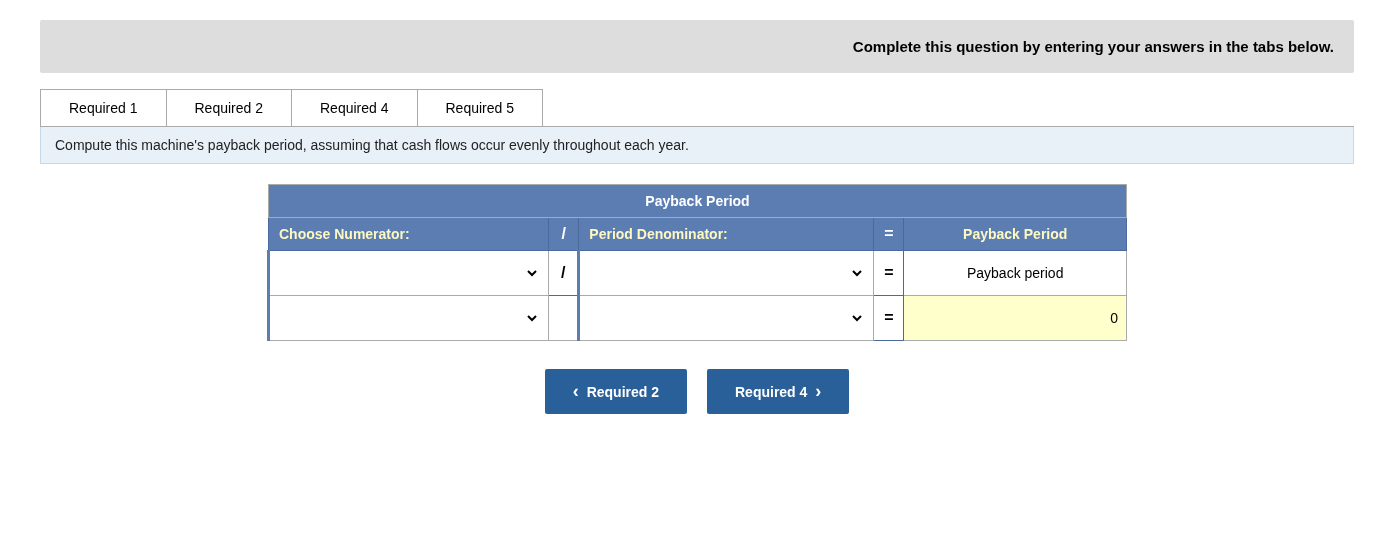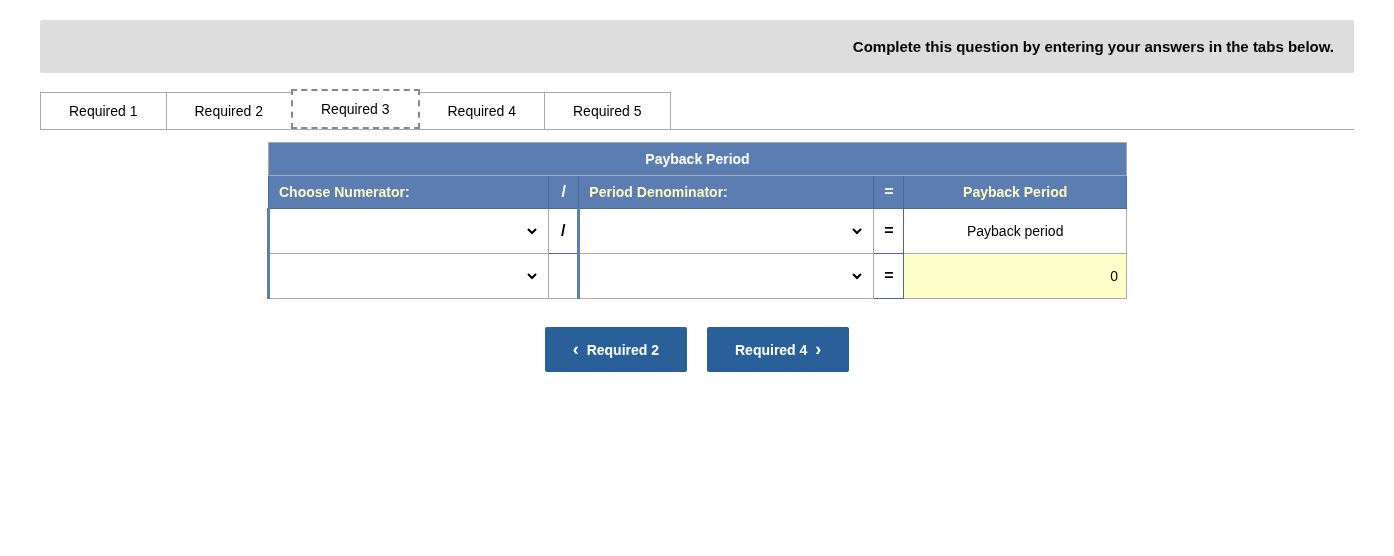--- a/index.html
+++ b/index.html
@@ -25,21 +25,21 @@
     }
     .instruction-bar span {
       font-weight: bold;
       font-size: 15px;
     }
 
     
     .tabs-container {
       display: flex;
       align-items: flex-end;
-      margin-bottom: 12px;
+      margin-bottom: 0;
       border-bottom: 1px solid #aaa;
     }
     .tab {
       padding: 10px 28px;
       border: 1px solid #aaa;
       border-bottom: none;
       background: #fff;
       cursor: pointer;
       font-size: 14px;
       margin-right: -1px;
@@ -203,31 +203,31 @@
     <span>Complete this question by entering your answers in the tabs below.</span>
   </div>
 
   <div class="tabs-container">
     <div class="tab">
       <span>Required 1</span>
     </div>
     <div class="tab">
       <span>Required 2</span>
     </div>
-    <div class="tab active">
-      <span>Required 3</span>
-    </div>
     <div class="tab">
       <span>Required 4</span>
     </div>
     <div class="tab">
       <span>Required 5</span>
     </div>
   </div>
 
+  <div class="description-bar">
+    <span>Compute this machine's payback period, assuming that cash flows occur evenly throughout each year.</span>
+  </div>
 
   <div class="table-section">
     <table class="payback-table">
       <thead>
         <tr>
           <td colspan="5" class="header-title">Payback Period</td>
         </tr>
         <tr>
           <td class="col-header left-align">Choose Numerator:</td>
           <td class="divider-cell">/</td>

